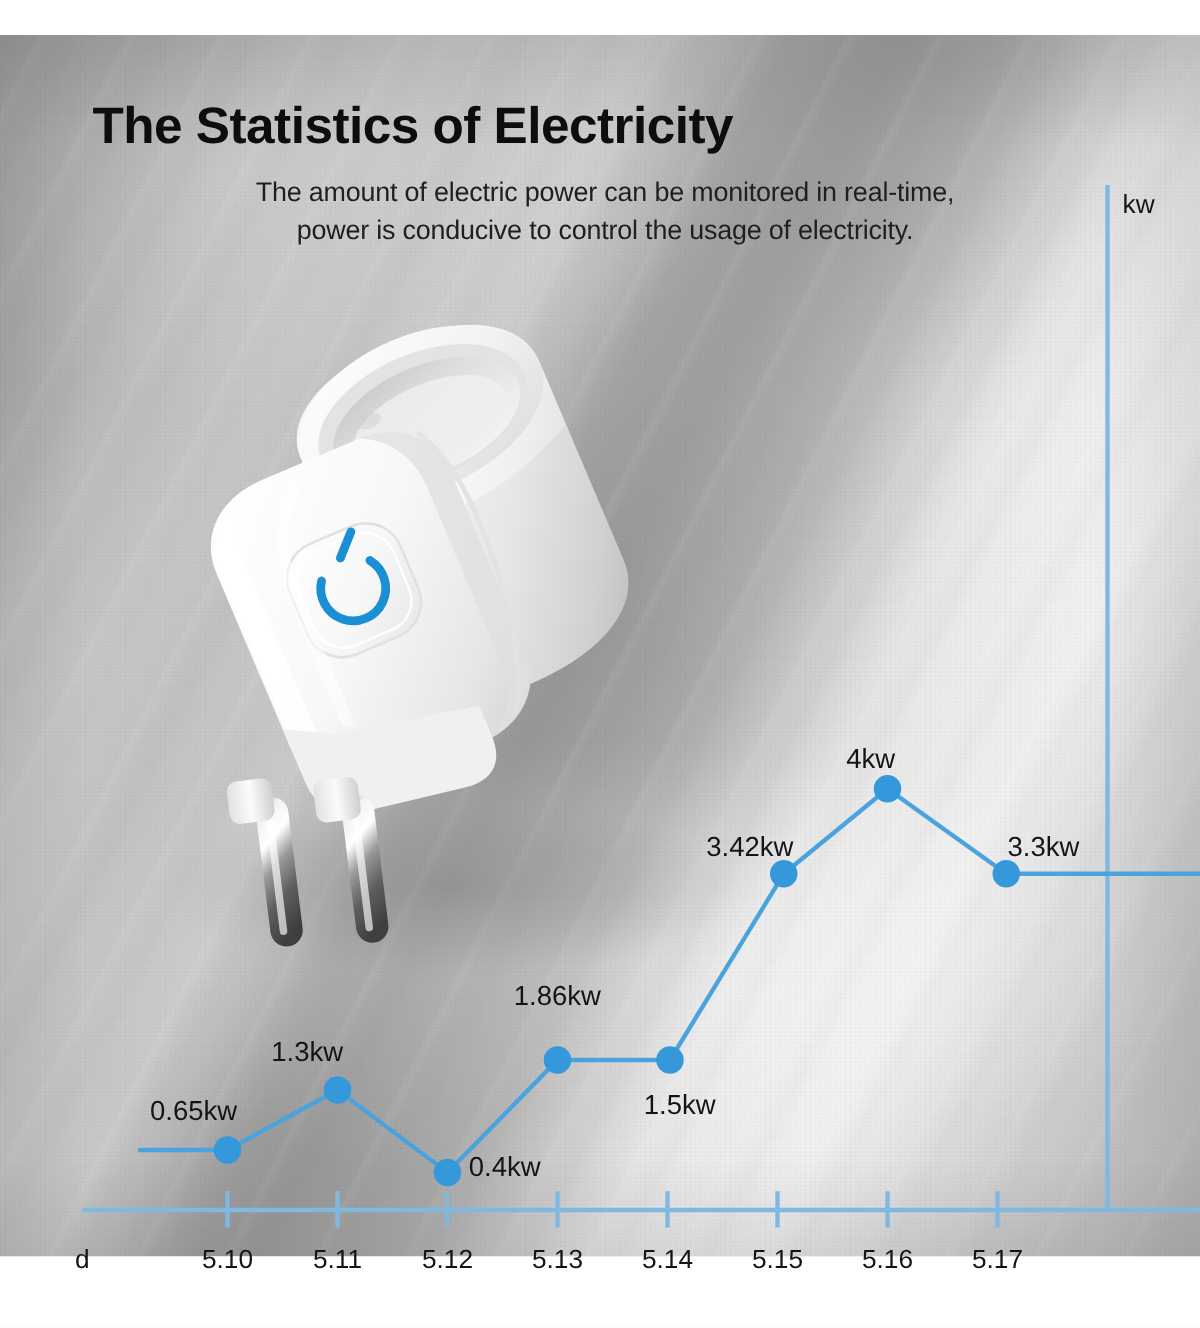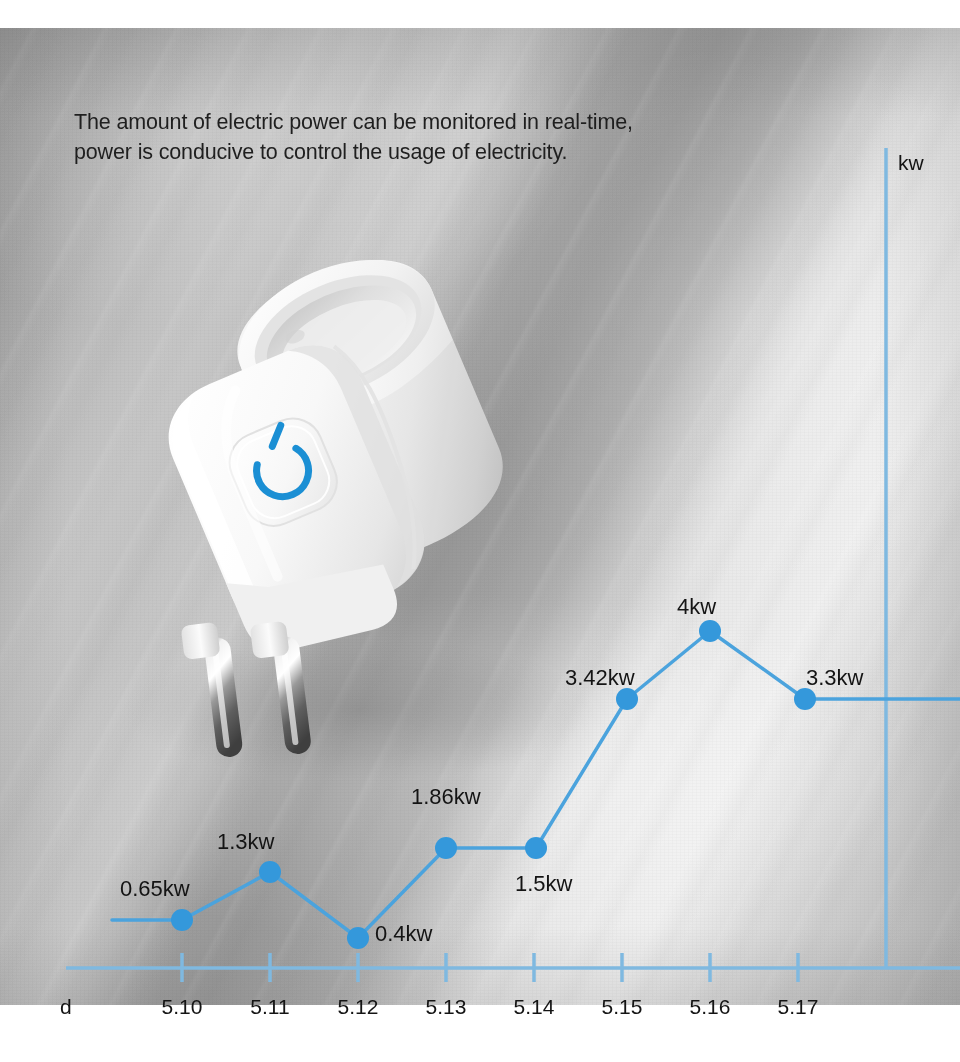--- a/index.html
+++ b/index.html
@@ -70,22 +70,22 @@
       repeating-linear-gradient(90deg, rgba(0,0,0,.045) 0 1px, rgba(0,0,0,0) 1px 4px);
   }
 
   
   #headline { position:absolute; left:74px; top:78px; width:820px; z-index:40; }
   #title {
     font-size:41px; font-weight:bold; color:#0d0d0d;
     letter-spacing:-.4px; line-height:1.08; white-space:nowrap;
   }
   #subtitle {
-    margin-top:30px; font-size:21.5px; color:#1f1f1f;
-    line-height:1.38; letter-spacing:-.15px;
+    margin-top:18px; font-size:21.5px; color:#1f1f1f;
+    line-height:1.38; letter-spacing:-.15px;text-align:center;
   }
   #subtitle .sub-line { display:block; white-space:nowrap; }
 
   
   #plug { position:absolute; left:60px; top:240px; width:600px; height:560px; z-index:30; }
   #plug svg { width:100%; height:100%; display:block; }
 
   
   #chart { position:absolute; left:0; top:0; width:960px; height:1062px; z-index:35;margin-top:40px; }
   #chart svg { width:100%; height:100%; display:block; }
@@ -110,20 +110,21 @@
   <div id="backdrop">
     <div class="bg-layer bg-base"></div>
     <div class="bg-layer bg-sheen1"></div>
     <div class="bg-layer bg-sheen2"></div>
     <div class="bg-layer bg-streaks"></div>
     <div class="bg-layer bg-vign"></div>
     <div class="bg-layer bg-grain"></div>
   </div>
 
   <div id="headline">
+    <div id="title">The Statistics of Electricity</div>
     <div id="subtitle">
       <span class="sub-line">The amount of electric power can be monitored in real-time,</span>
       <span class="sub-line">power is conducive to control the usage of electricity.</span>
     </div>
   </div>
 
   <div id="plug">
     <svg viewBox="0 0 600 560" xmlns="http://www.w3.org/2000/svg">
       <defs>
         <linearGradient id="gBodyTop" x1="0" y1="0" x2="1" y2="1">

